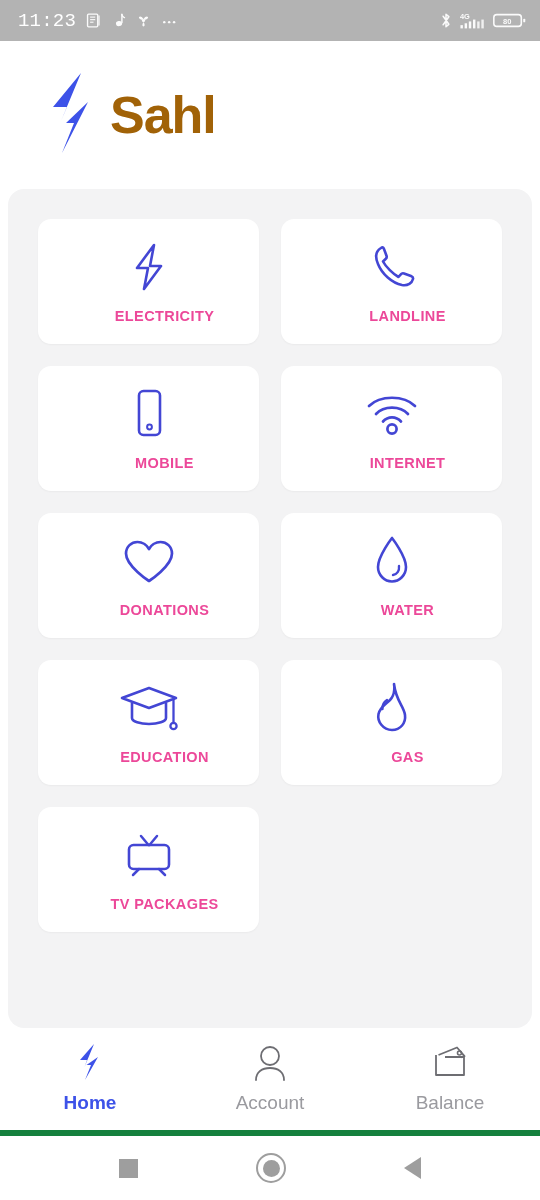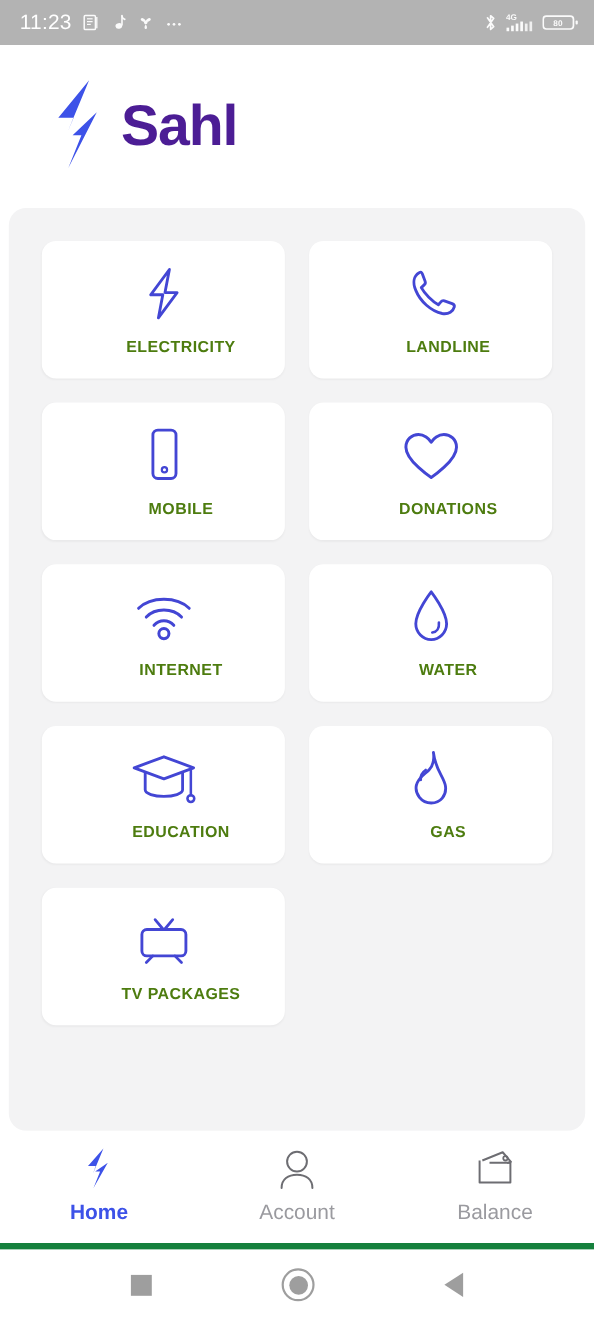--- a/index.html
+++ b/index.html
@@ -36,21 +36,21 @@
   }
   .status-left {
     display: flex;
     align-items: center;
     gap: 9px;
   }
   .status-time {
     color: #ffffff;
     font-size: 19px;
     letter-spacing: 0.2px;
-    font-family: Liberation Sans, sans-serif;
+    font-family: Liberation Mono, monospace;
   }
   .status-right {
     display: flex;
     align-items: center;
     gap: 7px;
   }
   .sicon { display: block; opacity: 0.95; }
 
   
   .header {
@@ -63,21 +63,21 @@
     background: #ffffff;
   }
   .logo-wrap {
     display: flex;
     align-items: center;
     gap: 6px;
   }
   .logo-text {
     font-size: 52px;
     font-weight: bold;
-    color: #4c1d95;
+    color: #a16207;
     letter-spacing: -1px;
     line-height: 1;
     font-family: "Liberation Sans", sans-serif;
   }
 
   
   .panel {
     margin: 0 8px;
     background: #f3f3f4;
     border-radius: 16px;
@@ -104,21 +104,21 @@
   }
   .tile-icon {
     height: 54px;
     display: flex;
     align-items: center;
     justify-content: center;
   }
   .tile-label {
     font-size: 14.5px;
     font-weight: bold;
-    color: #4d7c0f;
+    color: #ec4899;
     letter-spacing: 0.4px;
     text-align: center;
     font-family: "Liberation Sans", sans-serif;
     margin-left: 32px;
   }
 
   
   .tabbar {
     flex: 0 0 auto;
     height: 108px;
@@ -283,38 +283,38 @@
           <svg width="40" height="54" viewBox="0 0 40 54">
             <rect x="10" y="4" width="21" height="44" rx="4.5" fill="none" stroke="#4346d4" stroke-width="2.6"></rect>
             <circle cx="20.5" cy="40" r="2.4" fill="none" stroke="#4346d4" stroke-width="2"></circle>
           </svg>
         </span>
         <span class="tile-label">MOBILE</span>
       </div>
 
       <div class="tile">
         <span class="tile-icon">
-          <svg width="54" height="48" viewBox="0 0 54 48">
-            <path d="M27 44 C27 44 4 29 4 16.5 C4 9.5 9.5 5 15.5 5 C20.5 5 25 8.5 27 12
-                     C29 8.5 33.5 5 38.5 5 C44.5 5 50 9.5 50 16.5 C50 29 27 44 27 44 Z" fill="none" stroke="#4346d4" stroke-width="2.7" stroke-linejoin="round"></path>
-          </svg>
-        </span>
-        <span class="tile-label">DONATIONS</span>
-      </div>
-
-      <div class="tile">
-        <span class="tile-icon">
           <svg width="54" height="44" viewBox="0 0 54 44">
             <path d="M4 14 C15 3 39 3 50 14" fill="none" stroke="#4346d4" stroke-width="2.7" stroke-linecap="round"></path>
             <path d="M11 22 C19 13.5 35 13.5 43 22" fill="none" stroke="#4346d4" stroke-width="2.7" stroke-linecap="round"></path>
             <path d="M18 29.5 C23 24 31 24 36 29.5" fill="none" stroke="#4346d4" stroke-width="2.7" stroke-linecap="round"></path>
             <circle cx="27" cy="37" r="4.6" fill="none" stroke="#4346d4" stroke-width="2.7"></circle>
           </svg>
         </span>
         <span class="tile-label">INTERNET</span>
+      </div>
+
+      <div class="tile">
+        <span class="tile-icon">
+          <svg width="54" height="48" viewBox="0 0 54 48">
+            <path d="M27 44 C27 44 4 29 4 16.5 C4 9.5 9.5 5 15.5 5 C20.5 5 25 8.5 27 12
+                     C29 8.5 33.5 5 38.5 5 C44.5 5 50 9.5 50 16.5 C50 29 27 44 27 44 Z" fill="none" stroke="#4346d4" stroke-width="2.7" stroke-linejoin="round"></path>
+          </svg>
+        </span>
+        <span class="tile-label">DONATIONS</span>
       </div>
 
       <div class="tile">
         <span class="tile-icon">
           <svg width="40" height="54" viewBox="0 0 40 54">
             <path d="M20 4 C20 4 6 22 6 33 C6 41 12.5 47.5 20 47.5 C27.5 47.5 34 41 34 33 C34 22 20 4 20 4 Z" fill="none" stroke="#4346d4" stroke-width="2.6" stroke-linejoin="round"></path>
             <path d="M27 32 C27.5 37 25 40.5 21 41" fill="none" stroke="#4346d4" stroke-width="2.4" stroke-linecap="round"></path>
           </svg>
         </span>
         <span class="tile-label">WATER</span>

